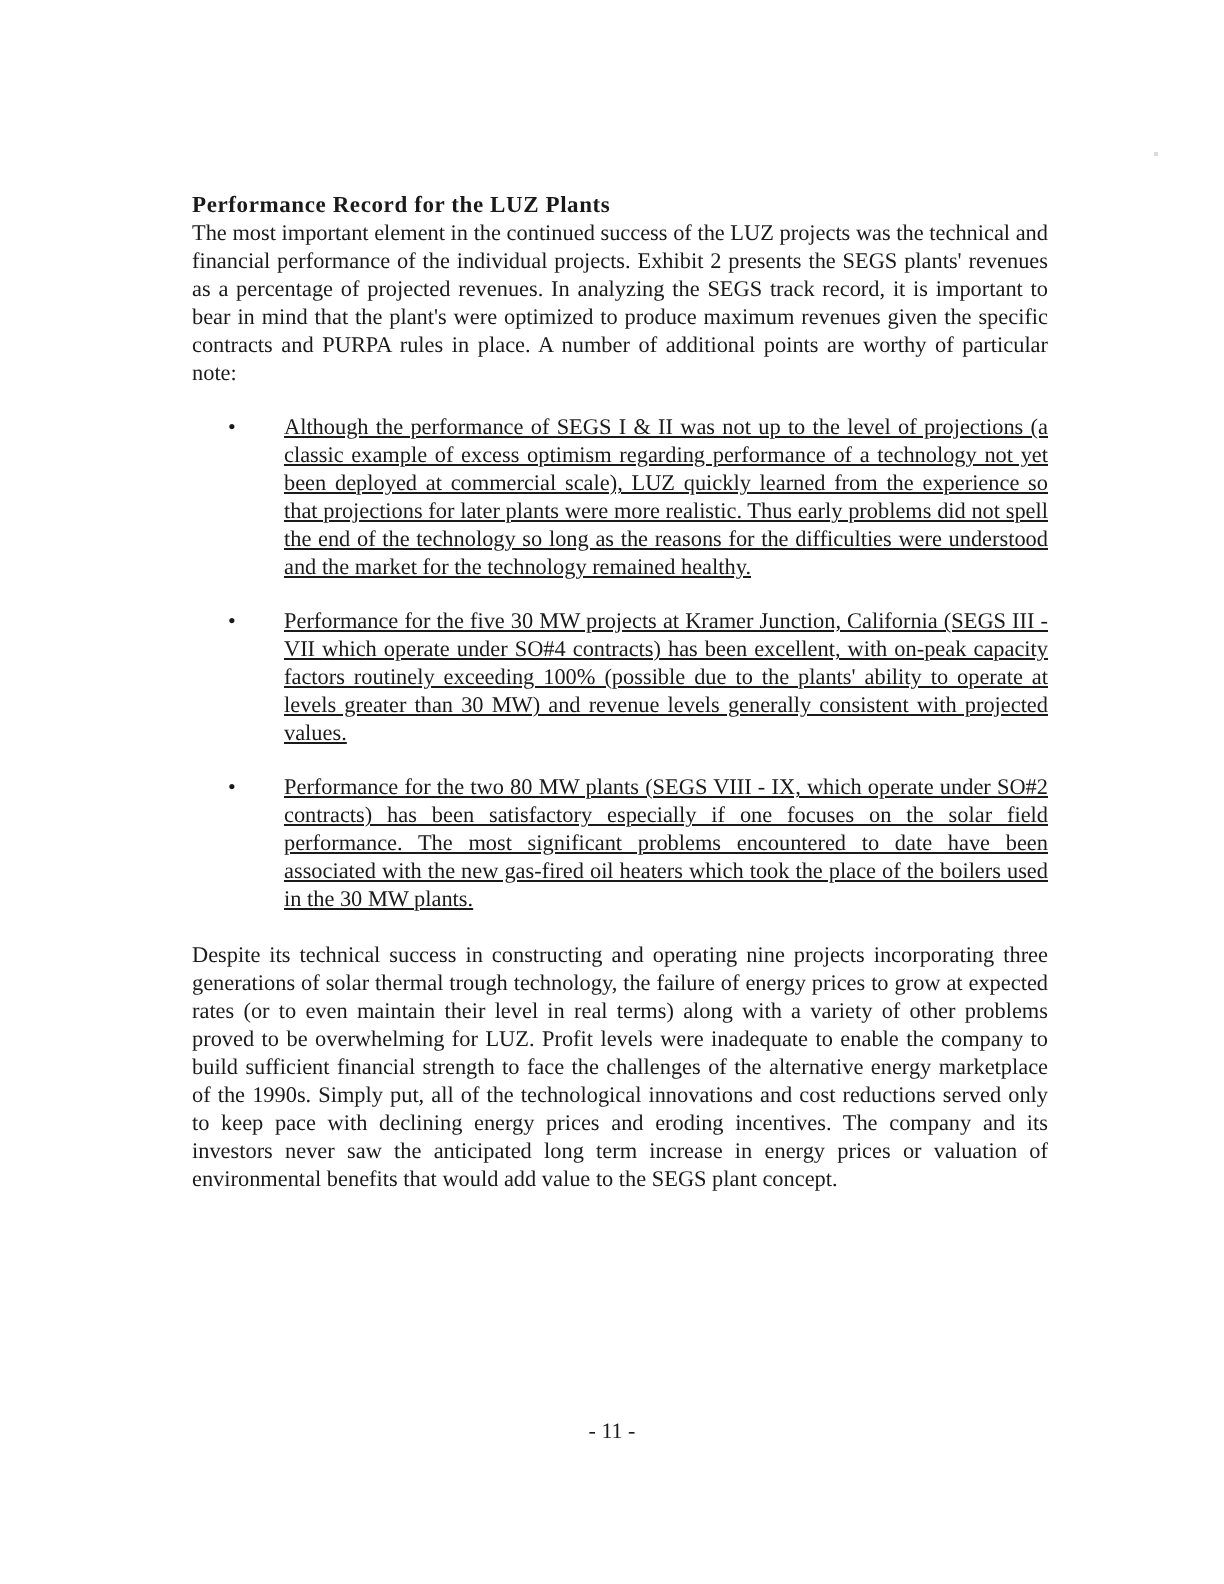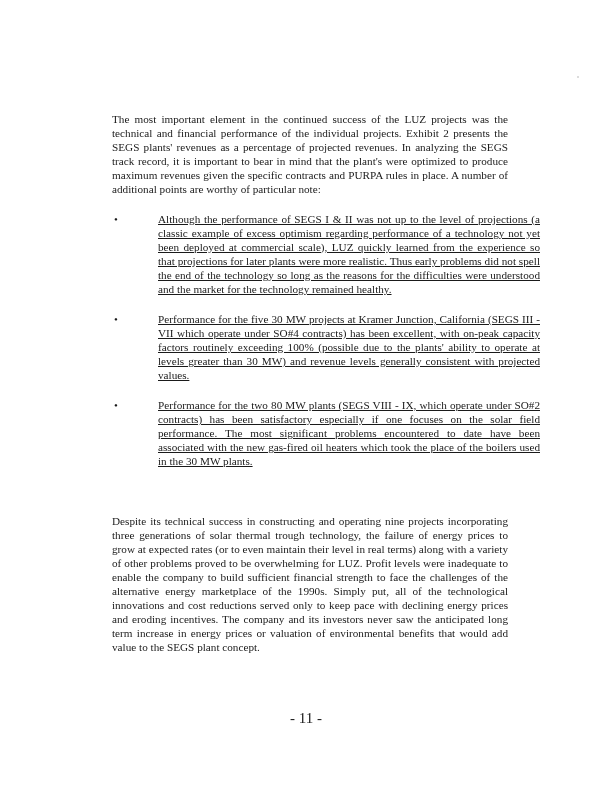--- a/index.html
+++ b/index.html
@@ -3,35 +3,36 @@
 <meta charset="utf-8">
 <style>
   html, body { margin: 0; padding: 0; }
   body {
     width: 612px; height: 792px; background: #ffffff; position: relative;
     font-family: "Liberation Serif", "DejaVu Serif", serif; color: #1a1a1a;
     overflow: hidden;
   }
   .page { position: absolute; left: 96px; top: 96px; width: 428px; }
   .heading { font-weight: bold; font-size: 11.5px; letter-spacing: 0.3px; line-height: 14px; }
-  .para { font-size: 11.2px; line-height: 14px; text-align: justify; margin: 16px; }
+  .para { font-size: 11.2px; line-height: 14px; text-align: justify; margin: 0; }
   .bullets { list-style: none; margin: 0; padding: 0; }
   .bullet { position: relative; padding-left: 46px; padding-right: 0; margin-top: 13px; }
   .bullet .dot { position: absolute; left: 18px; top: 0; font-size: 11px; line-height: 14px; }
   .bullet .para { width: 382px; text-decoration: underline; }
   .gap { height: 14px; }
-  .pagenum { position: absolute; top: 710px; left: 0; width: 612px; text-align: center; font-size: 15px; }
+  .pagenum { position: absolute; top: 710px; left: 0; width: 612px; text-align: center; font-size: 11px; }
   .mark { position: absolute; top: 76px; left: 577px; width: 2px; height: 2px; background: #dcdcdc; }
 </style>
 </head>
 <body>
 
 <div class="mark"></div>
 
 <div class="page">
+  <div class="heading">Performance Record for the LUZ Plants</div>
   <p class="para">The most important element in the continued success of the LUZ projects was the technical and financial performance of the individual projects.  Exhibit 2 presents the SEGS plants' revenues as a percentage of projected revenues.  In analyzing the SEGS track record, it is important to bear in mind that the plant's were optimized to produce maximum revenues given the specific contracts and PURPA rules in place.  A number of additional points are worthy of particular note:</p>
 
   <ul class="bullets">
     <li class="bullet">
       <span class="dot">•</span>
       <p class="para">Although the performance of SEGS I &amp; II was not up to the level of projections (a classic example of excess optimism regarding performance of a technology not yet been deployed at commercial scale), LUZ quickly learned from the experience so that projections for later plants were more realistic.  Thus early problems did not spell the end of the technology so long as the reasons for the difficulties were understood and the market for the technology remained healthy.</p>
     </li>
     <li class="bullet">
       <span class="dot">•</span>
       <p class="para">Performance for the five 30 MW projects at Kramer Junction, California (SEGS III - VII which operate under SO#4 contracts) has been excellent, with on-peak capacity factors routinely exceeding 100% (possible due to the plants' ability to operate at levels greater than 30 MW) and revenue levels generally consistent with projected values.</p>

